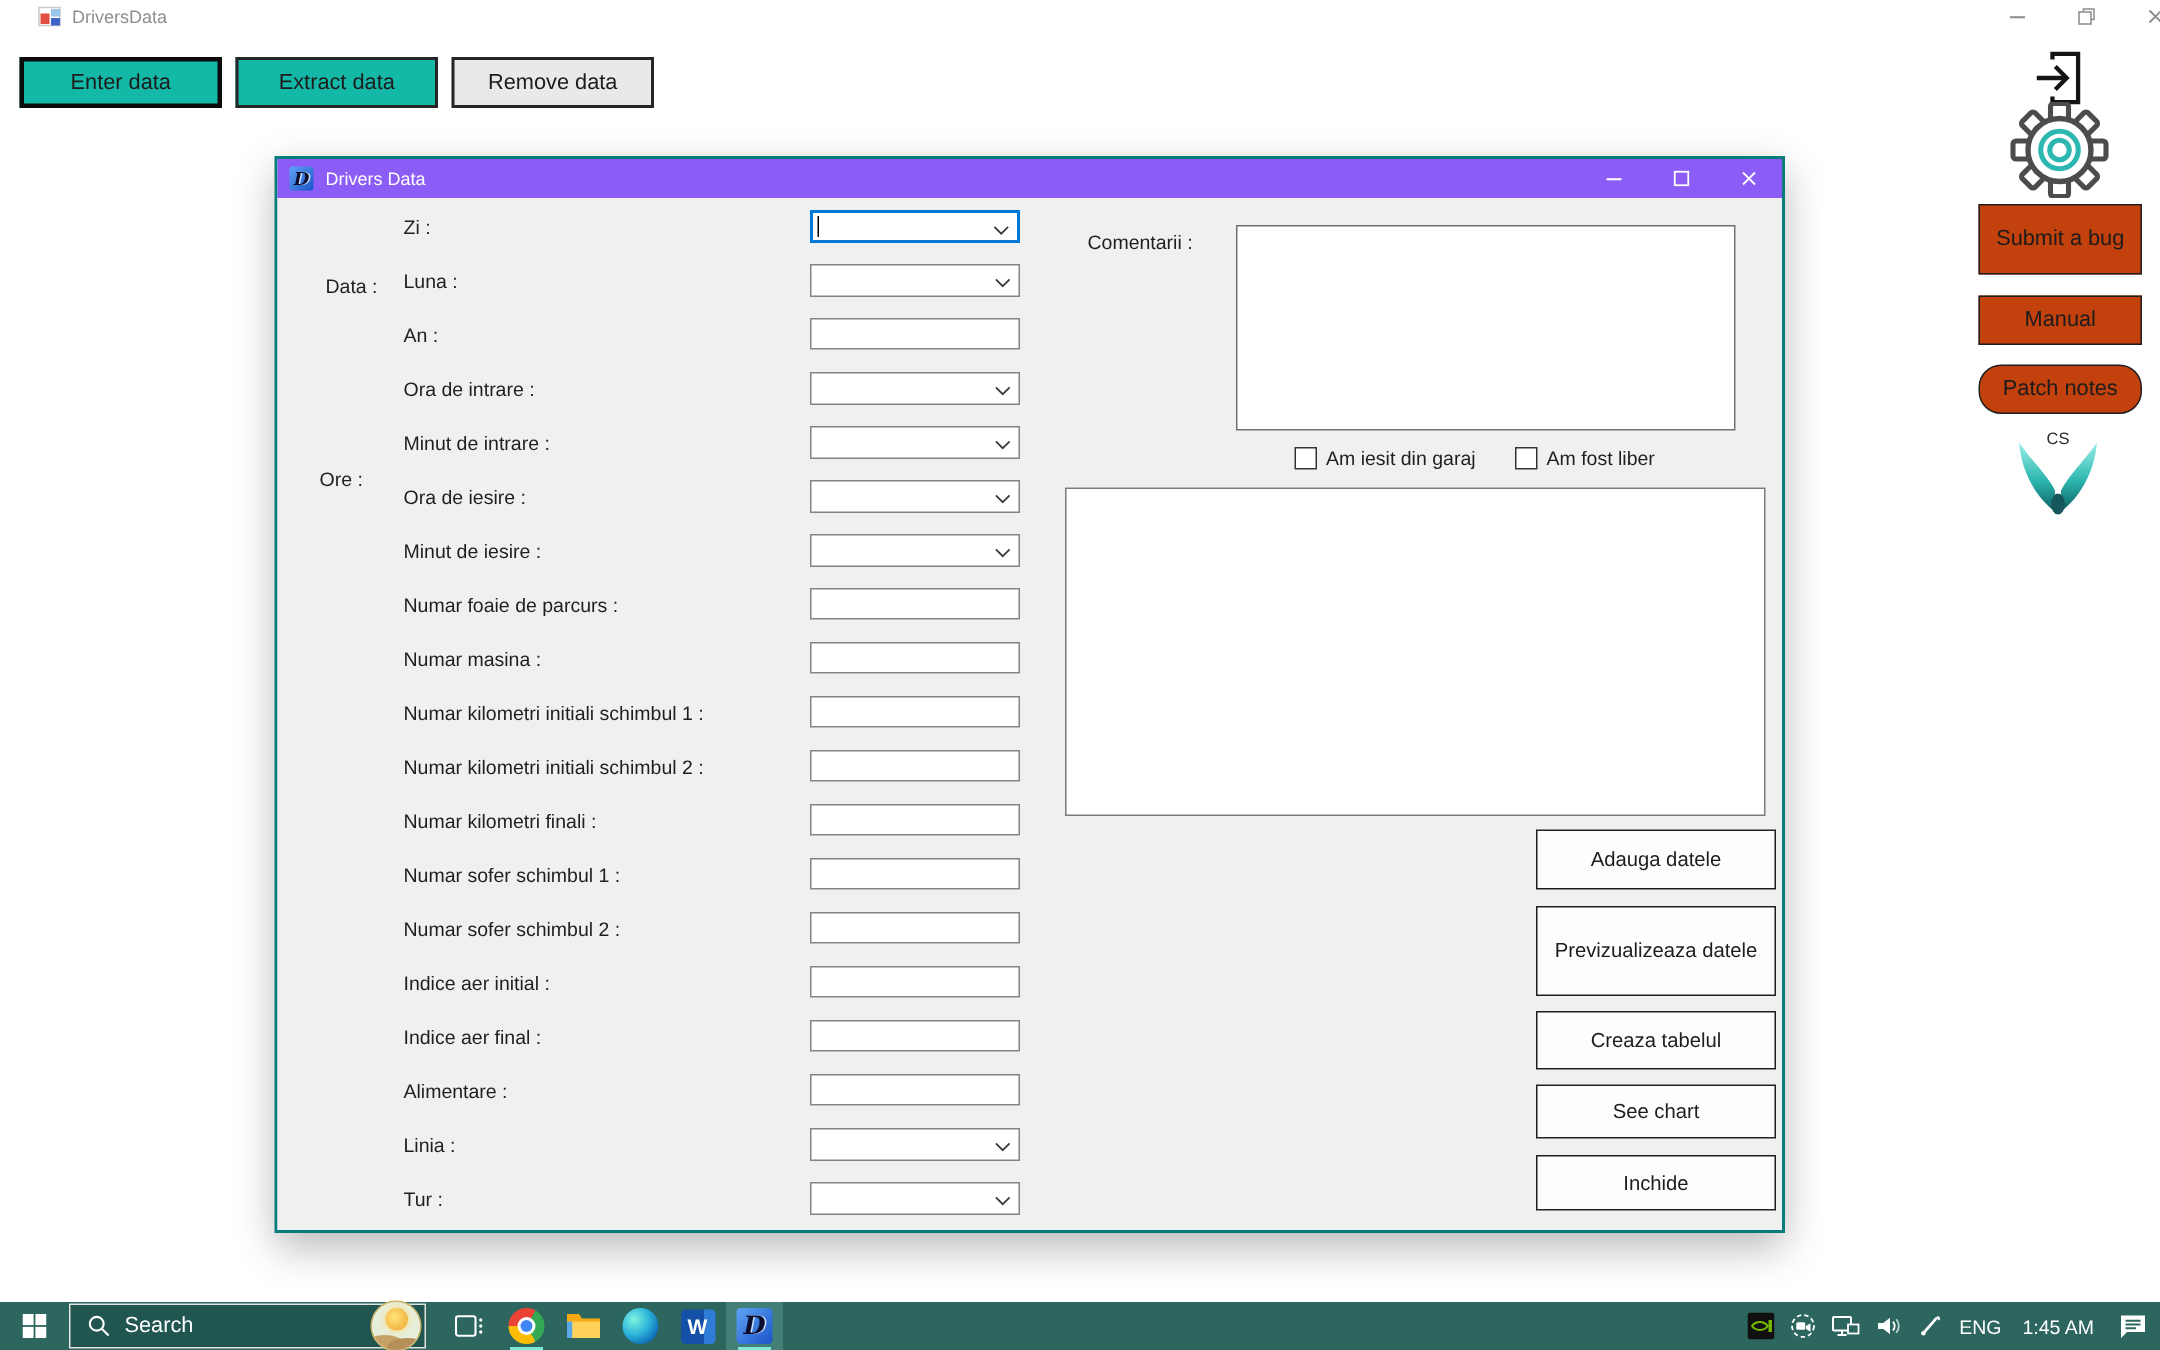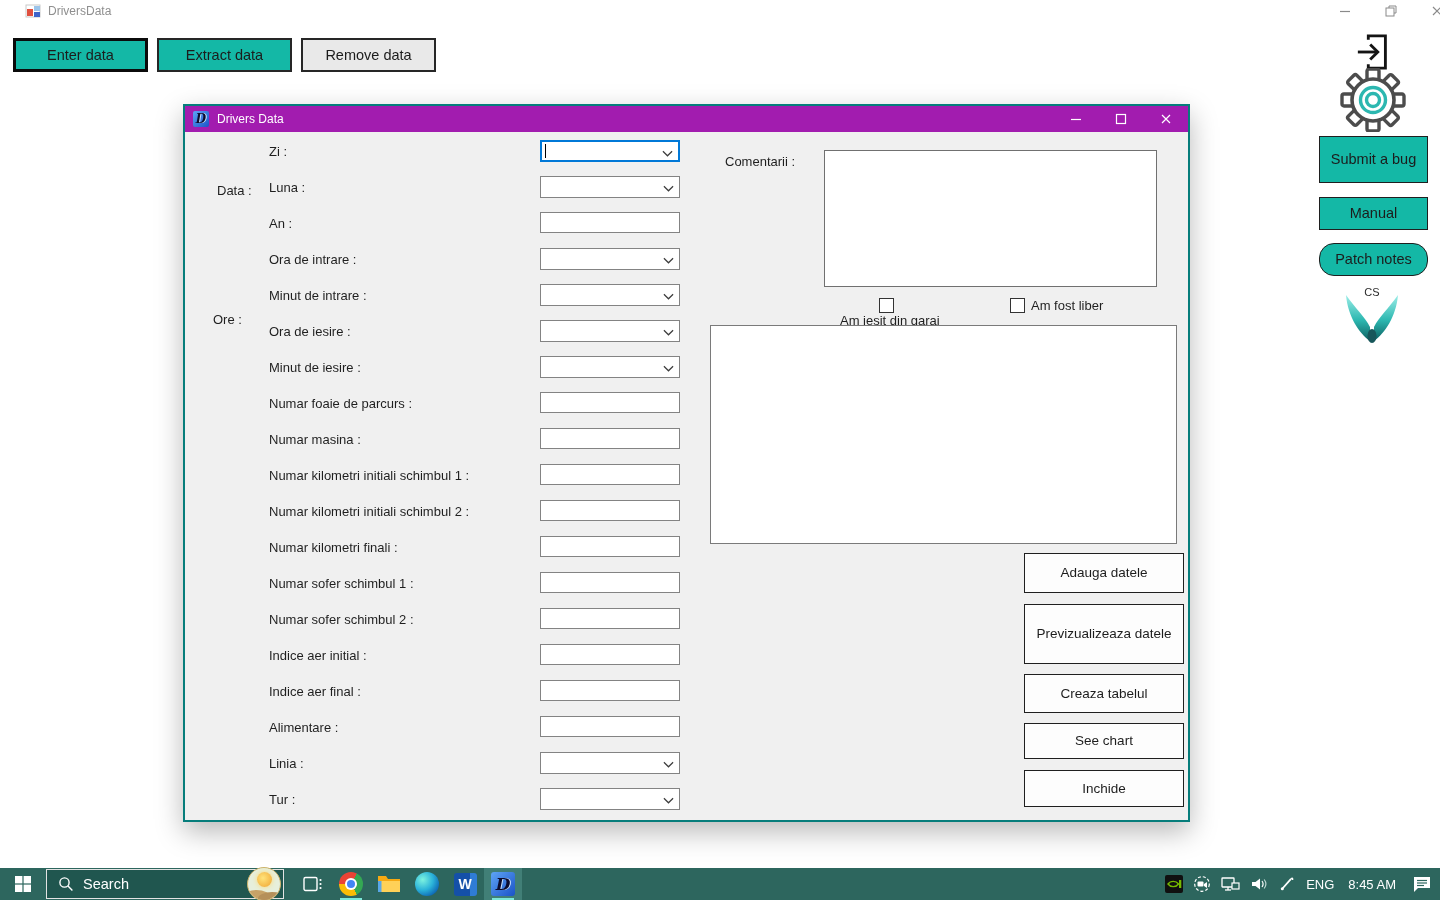--- a/index.html
+++ b/index.html
@@ -14,33 +14,33 @@
   .mctl{width:46px;height:22px;display:flex;align-items:center;justify-content:center;}
 
   .tb-btn{position:absolute;top:38px;height:34px;width:135px;background:#14b8a6;color:#1c1c1c;
     font-family:inherit;font-size:14.5px;display:flex;align-items:center;justify-content:center;box-sizing:border-box;}
   #btn-enter{left:13px;border:3px solid #0b0b0b;}
   #btn-extract{left:157px;border:2px solid #262626;}
   #btn-remove{left:301px;border:2px solid #262626;background:#e9e9e9;}
 
   
   .side-abs{position:absolute;box-sizing:border-box;}
-  .side-btn{background:#14b8a6;border:1px solid #1f1f1f;color:#1c1c1c;font-family:inherit;font-size:14.5px;
+  .side-btn{background:#c2410c;border:1px solid #1f1f1f;color:#1c1c1c;font-family:inherit;font-size:14.5px;
     display:flex;align-items:center;justify-content:center;text-align:center;line-height:1.25;padding:2px;}
   #side-submit{left:1319px;top:136px;width:109px;height:47px;}
   #side-manual{left:1319px;top:197px;width:109px;height:33px;}
   #side-patch{left:1319px;top:243px;width:109px;height:33px;border-radius:15px;}
   #side-exit{left:1355px;top:30px;width:38px;height:44px;}
   #side-gear{left:1340px;top:68px;width:66px;height:64px;}
   #side-logo{left:1340px;top:283px;width:64px;height:62px;}
 
   
   .dialog{position:absolute;left:183px;top:104px;width:1007px;height:718px;box-sizing:border-box;
     background:#f0f0f0;border:2px solid #067d7b;box-shadow:0 10px 26px rgba(0,0,0,.28);}
-  .dlg-titlebar{position:absolute;left:0;top:0;right:0;height:26px;background:#a21caf;display:flex;align-items:center;}
+  .dlg-titlebar{position:absolute;left:0;top:0;right:0;height:26px;background:#8b5cf6;display:flex;align-items:center;}
   .dlg-titlebar .dd-icon{margin-left:8px;}
   .dlg-title-text{margin-left:8px;font-size:12px;color:#fff;}
   .dlg-controls{position:absolute;right:0;top:0;height:26px;display:flex;}
   .dctl{width:45px;height:26px;display:flex;align-items:center;justify-content:center;}
   .dlg-client{position:absolute;left:0;top:26px;right:0;bottom:0;background:#f0f0f0;}
 
   .dd-icon{display:inline-block;width:16px;height:16px;border-radius:2px;text-align:center;
     background:linear-gradient(135deg,#5ea4f5,#1a53c8);color:#0c0c2e;
     font:italic bold 12px/16px "DejaVu Serif",serif;text-shadow:1px 0 0 #cfe6ff;}
   .dd-icon::before{content:"D";}
@@ -327,21 +327,21 @@
             </div>
           </div>
         </div>
       <span class="grp-label" id="group-data">Data :</span>
       <span class="grp-label" id="group-ore">Ore :</span>
 
       <span class="comments-label">Comentarii :</span>
       <div class="comments-box"></div>
 
       <div id="dialog-checkboxes">
-          <label class="chk" style="left: 655px; flex-direction: column;">
+          <label class="chk" style="left: 678px;">
             <span class="box"></span>
             <span>Am iesit din garaj</span>
           </label>
           <label class="chk" style="left: 825px;">
             <span class="box"></span>
             <span>Am fost liber</span>
           </label>
         </div>
 
       <div class="listbox"></div>
@@ -431,21 +431,21 @@
         <path d="M2 7 h3.5 L10 3.5 v11 L5.5 11 H2 z" fill="#fff"></path>
         <path d="M12 6 q2.2 3 0 6" fill="none" stroke="#fff" stroke-width="1.2"></path>
         <path d="M14.2 4.5 q3.4 4.5 0 9" fill="none" stroke="#bcd6d1" stroke-width="1.2"></path>
       </svg>
       <svg width="18" height="18" viewBox="0 0 18 18">
         <path d="M4.5 13.5 L13 3.8" stroke="#fff" stroke-width="1.8" fill="none"></path>
         <path d="M13 3.8 q2-1.6 1.6 1.2" stroke="#fff" stroke-width="1.4" fill="none"></path>
         <circle cx="4.3" cy="13.8" r="1.5" fill="#fff"></circle>
       </svg>
       <span class="txt">ENG</span>
-      <span class="txt time">8:45 AM</span>
+      <span class="txt time">1:45 AM</span>
       <svg width="20" height="18" viewBox="0 0 20 18">
         <path d="M2 2 h16 v11 h-12 l-4 4 z" fill="#fff"></path>
         <line x1="5" y1="5.5" x2="15" y2="5.5" stroke="#2d665e" stroke-width="1.2"></line>
         <line x1="5" y1="8" x2="15" y2="8" stroke="#2d665e" stroke-width="1.2"></line>
         <line x1="5" y1="10.5" x2="12" y2="10.5" stroke="#2d665e" stroke-width="1.2"></line>
       </svg>
     </div>
   </div>
 
 </div>

